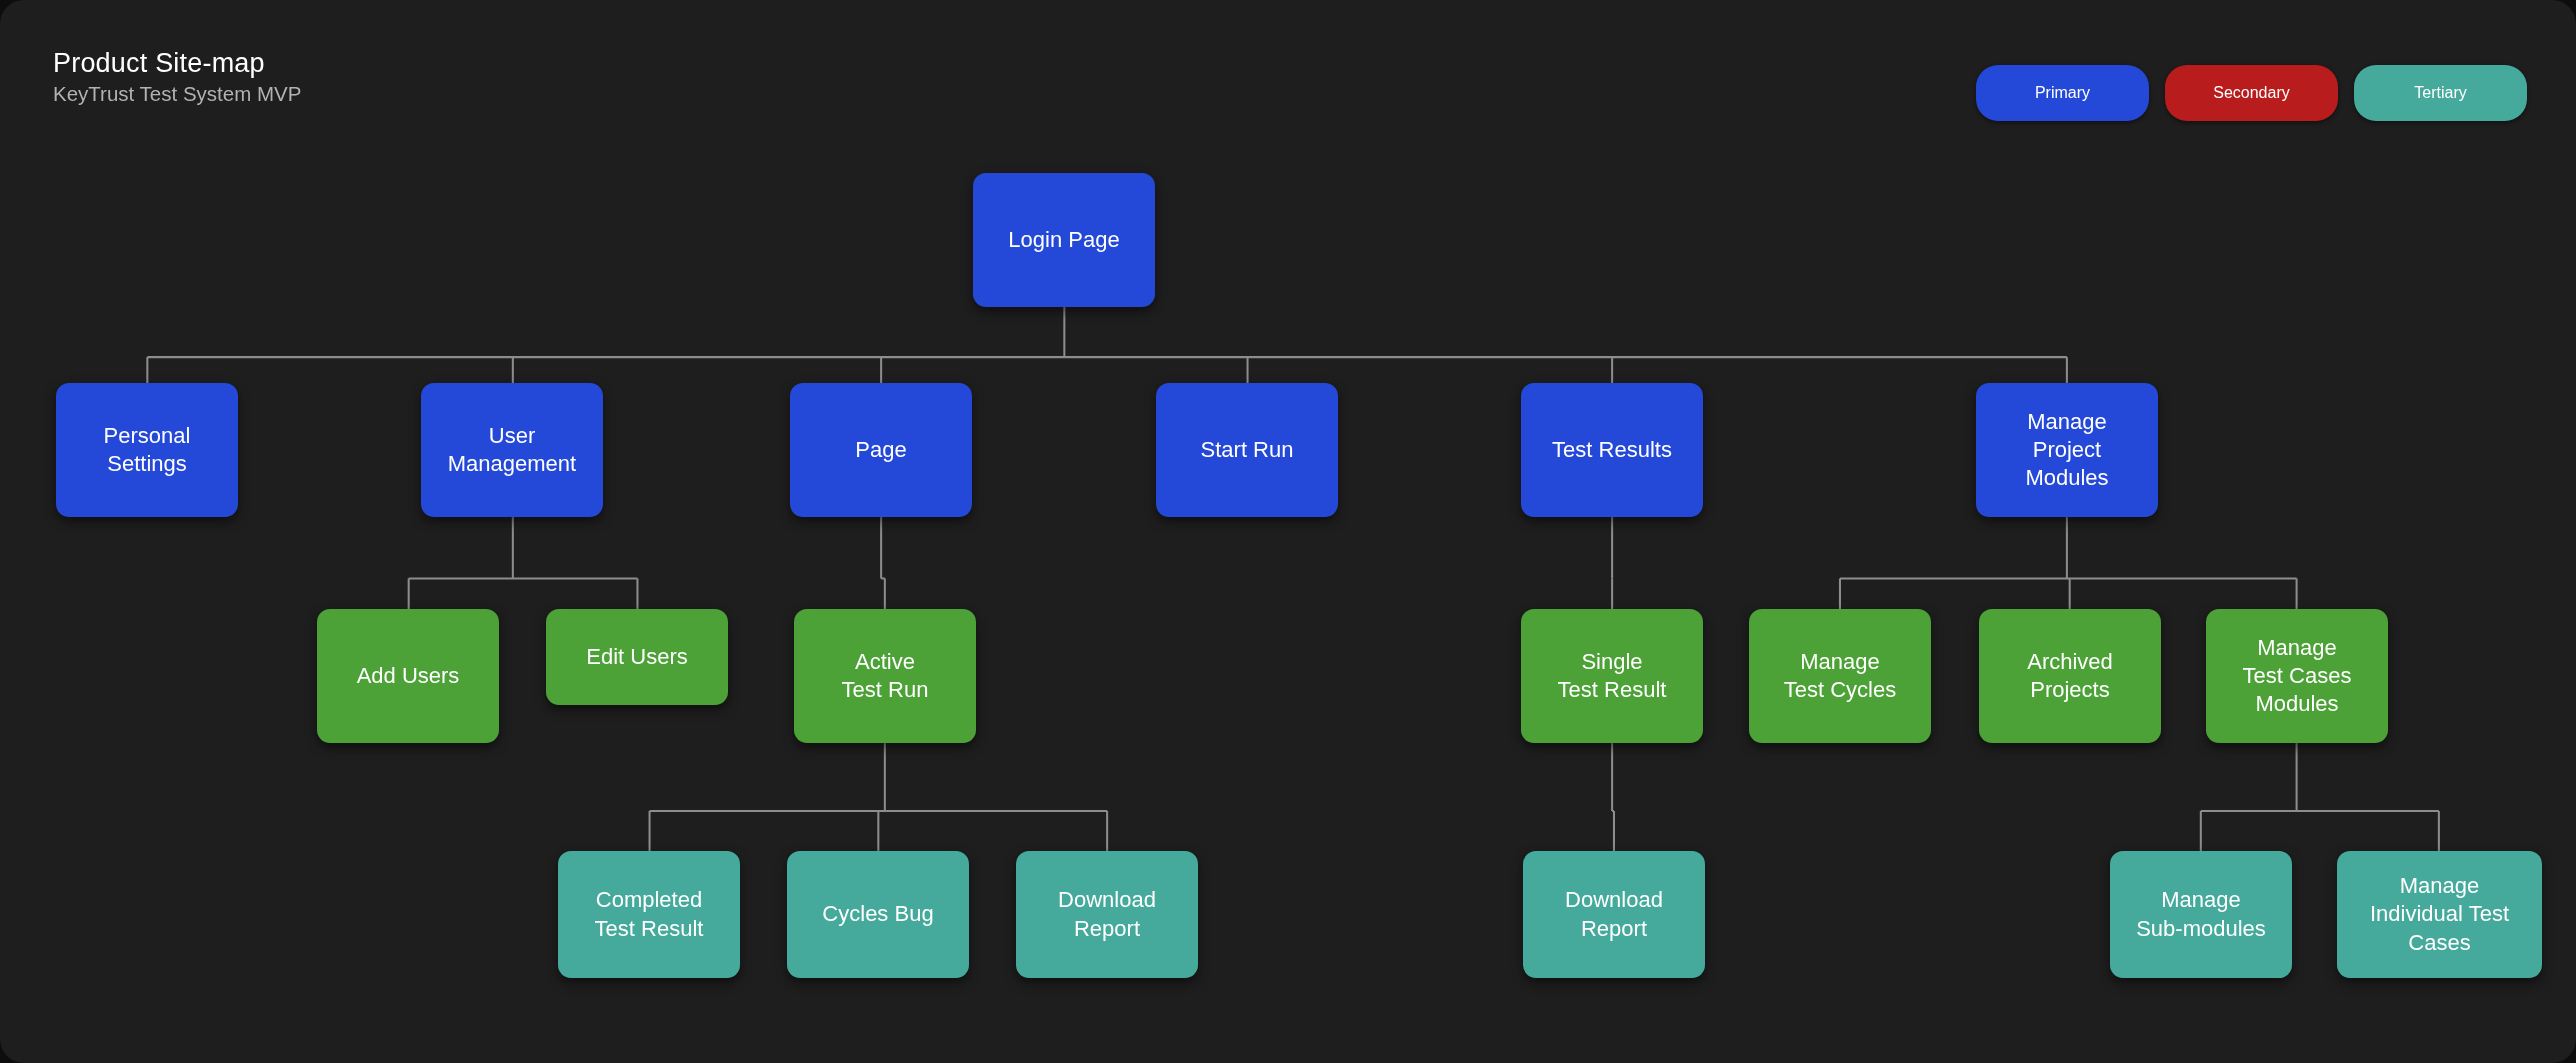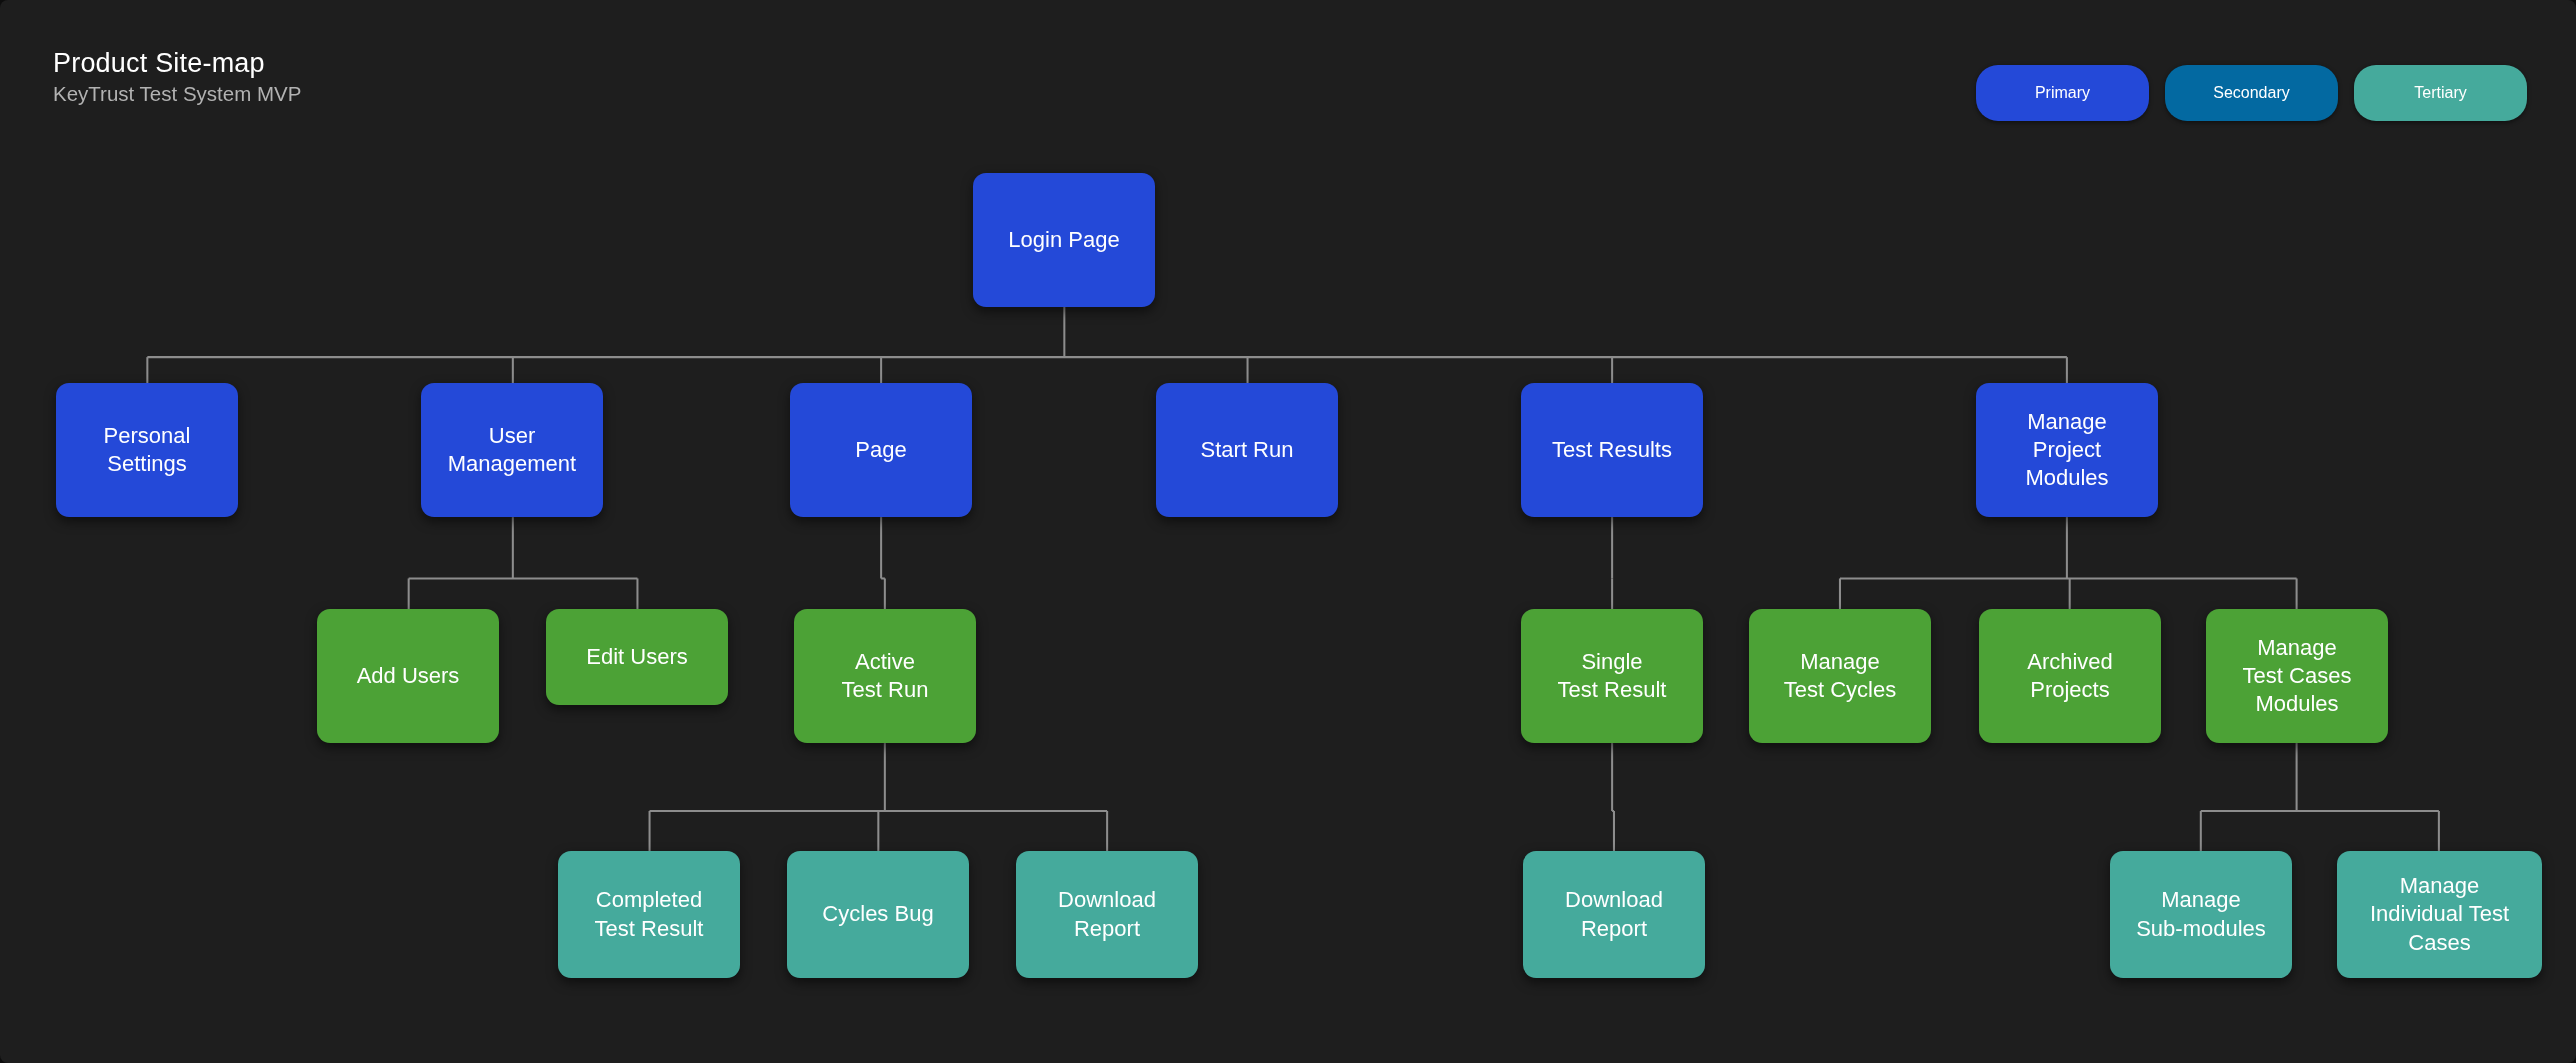--- a/index.html
+++ b/index.html
@@ -8,21 +8,21 @@
   html, body {
     background: #0d0d0d;
     font-family: "Liberation Sans", "DejaVu Sans", sans-serif;
   }
 
   #canvas {
     position: relative;
     width: 2576px;
     height: 1063px;
     background: #1e1e1e;
-    border-radius: 8px;
+    border-radius: 24px;
     overflow: hidden;
   }
 
   
   #header {
     position: absolute;
     left: 53px;
     top: 47px;
     z-index: 5;
   }
@@ -102,21 +102,21 @@
 
   <div id="header">
     <div id="page-title">Product Site-map</div>
     <div id="page-subtitle">KeyTrust Test System MVP</div>
   </div>
 
   <div id="legend">
       <div class="legend-pill" style="background: rgb(36, 73, 216);">
         <span>Primary</span>
       </div>
-      <div class="legend-pill" style="background: #0369a1;">
+      <div class="legend-pill" style="background: #b91c1c;">
         <span>Secondary</span>
       </div>
       <div class="legend-pill" style="background: rgb(69, 170, 156);">
         <span>Tertiary</span>
       </div>
     </div>
 
   <svg id="edges" width="2576" height="1063" viewBox="0 0 2769 1143">
       <line x1="1144" y1="330" x2="1144" y2="384"></line>
       <line x1="158" y1="384" x2="2222" y2="384"></line>

